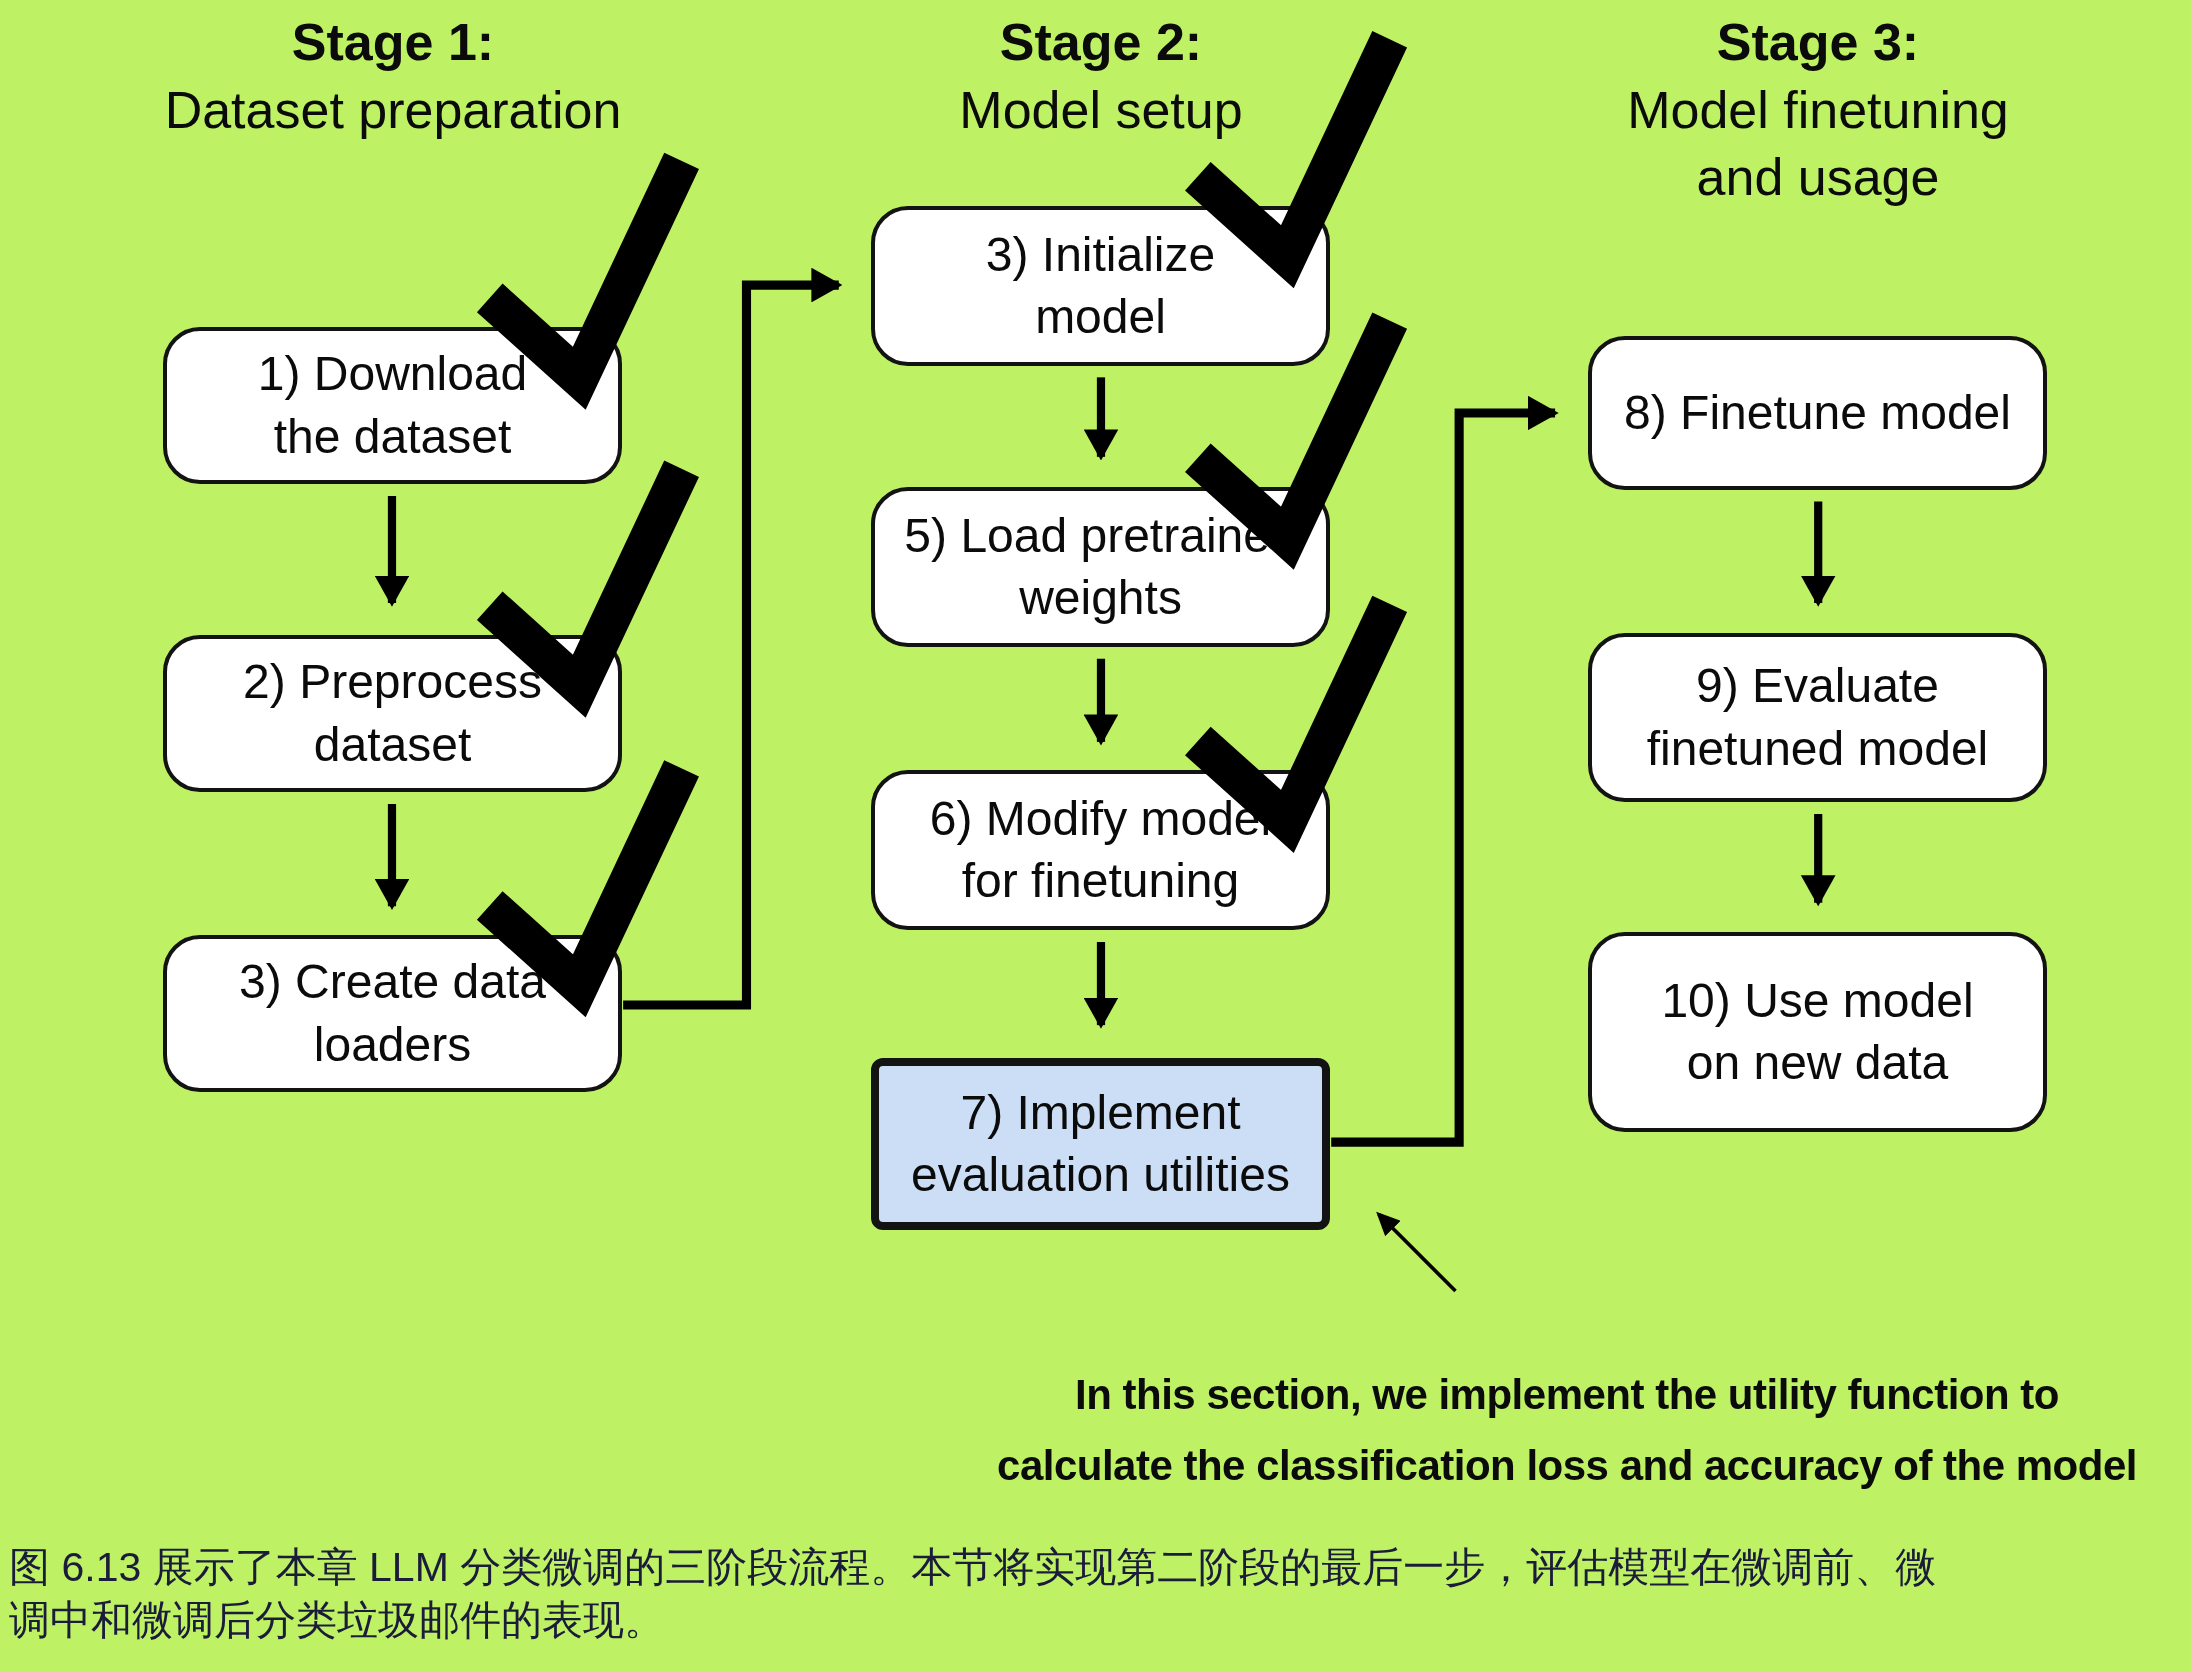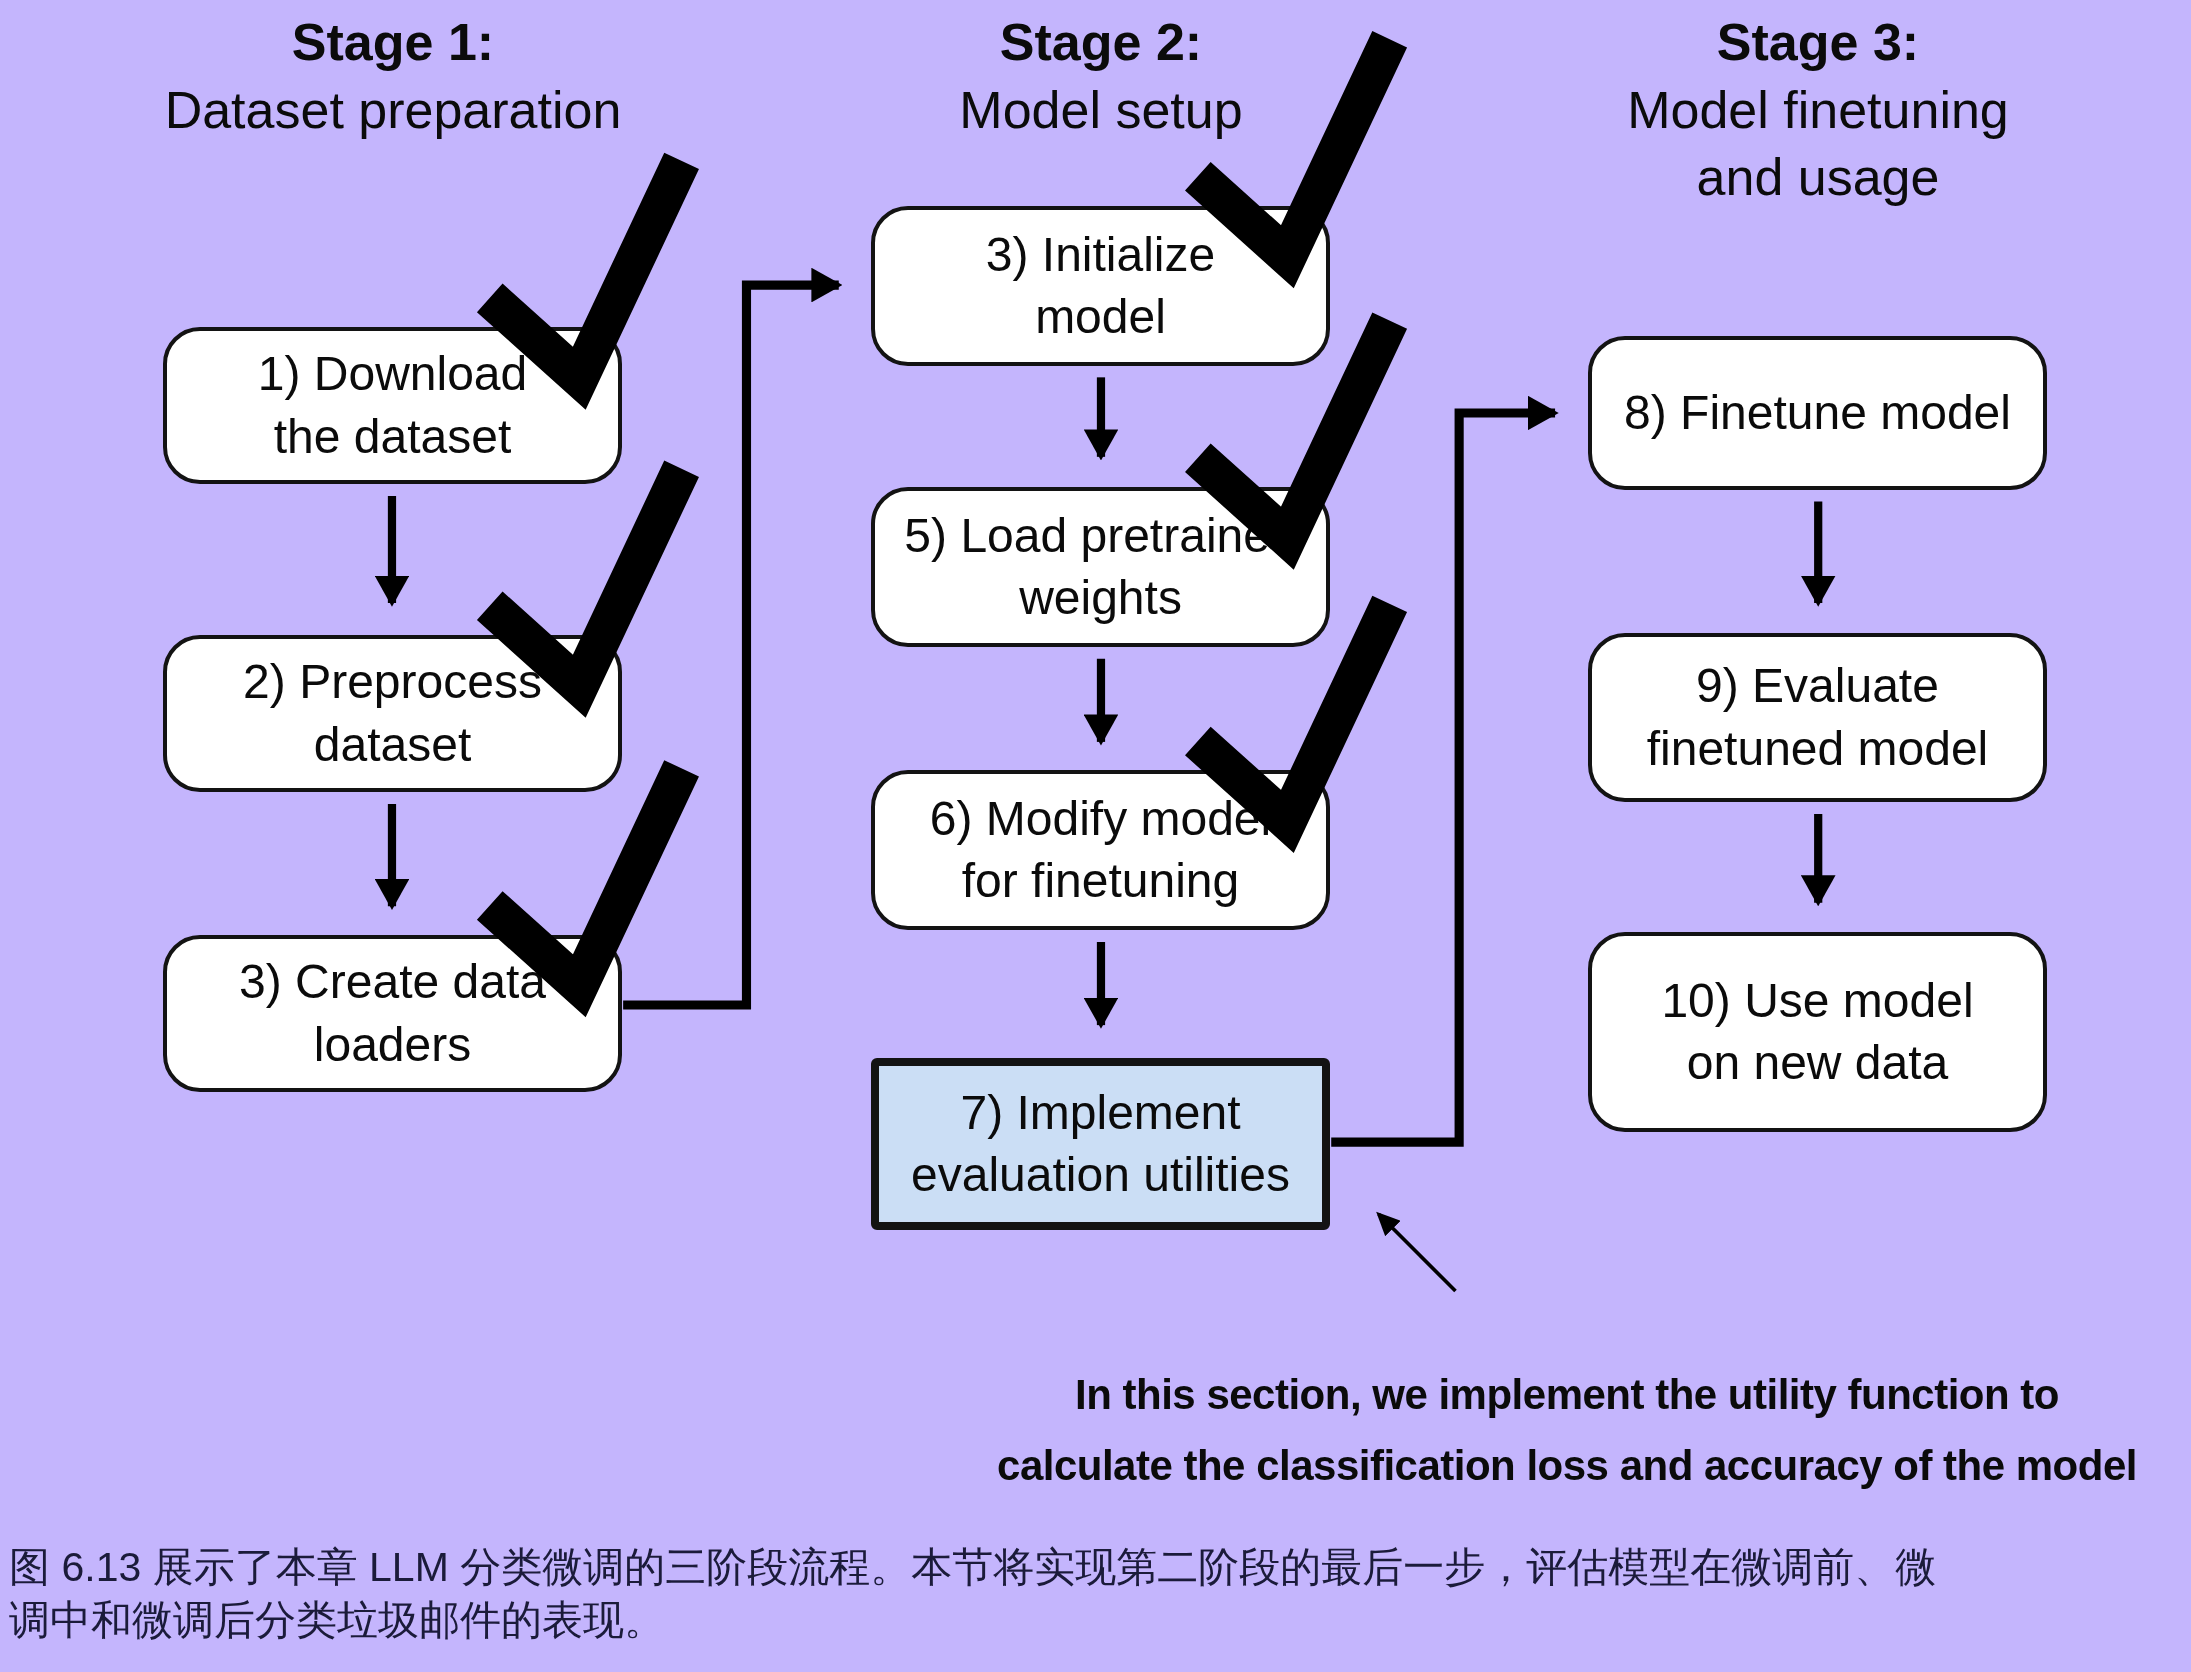--- a/index.html
+++ b/index.html
@@ -1,19 +1,19 @@
 <!DOCTYPE html>
 <html style="--highlight_box_fill: #cbdef5; --box_border: #131313; --arrow: #000000; --caption_text: #1b1b3a;font-size:14.6px"><head>
 <meta charset="utf-8">
 <style>
   html,body{margin:0;padding:0;background:#ffffff;}
   #canvas{
     position:relative;
     width:2191px;height:1672px;
-    background:#c4b5fd;
+    background:#bef264;
     font-family:"Liberation Sans", sans-serif;
     color:#0b0b0b;
     overflow:hidden;
   }
   svg.overlay{
     position:absolute;left:0;top:0;width:2191px;height:1672px;
     z-index:3;pointer-events:none;
   }
   .stage-header{
     position:absolute;top:9.1px;text-align:center;
@@ -29,21 +29,21 @@
     background:#ffffff;
     display:flex;align-items:center;justify-content:center;
     text-align:center;
     font-size:48px;line-height:1.30;
     white-space:pre-line;
     z-index:2;
   }
   .flow-box.highlight{
     background:var(--highlight_box_fill,#cbdef5);
     border-width:8.2px;
-    border-radius:6px;
+    border-radius:12px;
   }
   #annotation{
     position:absolute;left:941px;top:1359px;width:1252px;
     text-align:center;font-weight:bold;font-size:42px;line-height:1.70;
     letter-spacing:-0.5px;white-space:pre-line;z-index:2;
   }
   #caption{
     position:absolute;left:9.1px;top:1541px;width:2175px;
     font-size:41px;line-height:1.30;white-space:pre-line;
     color:var(--caption_text,#1b1b3a);z-index:2;

